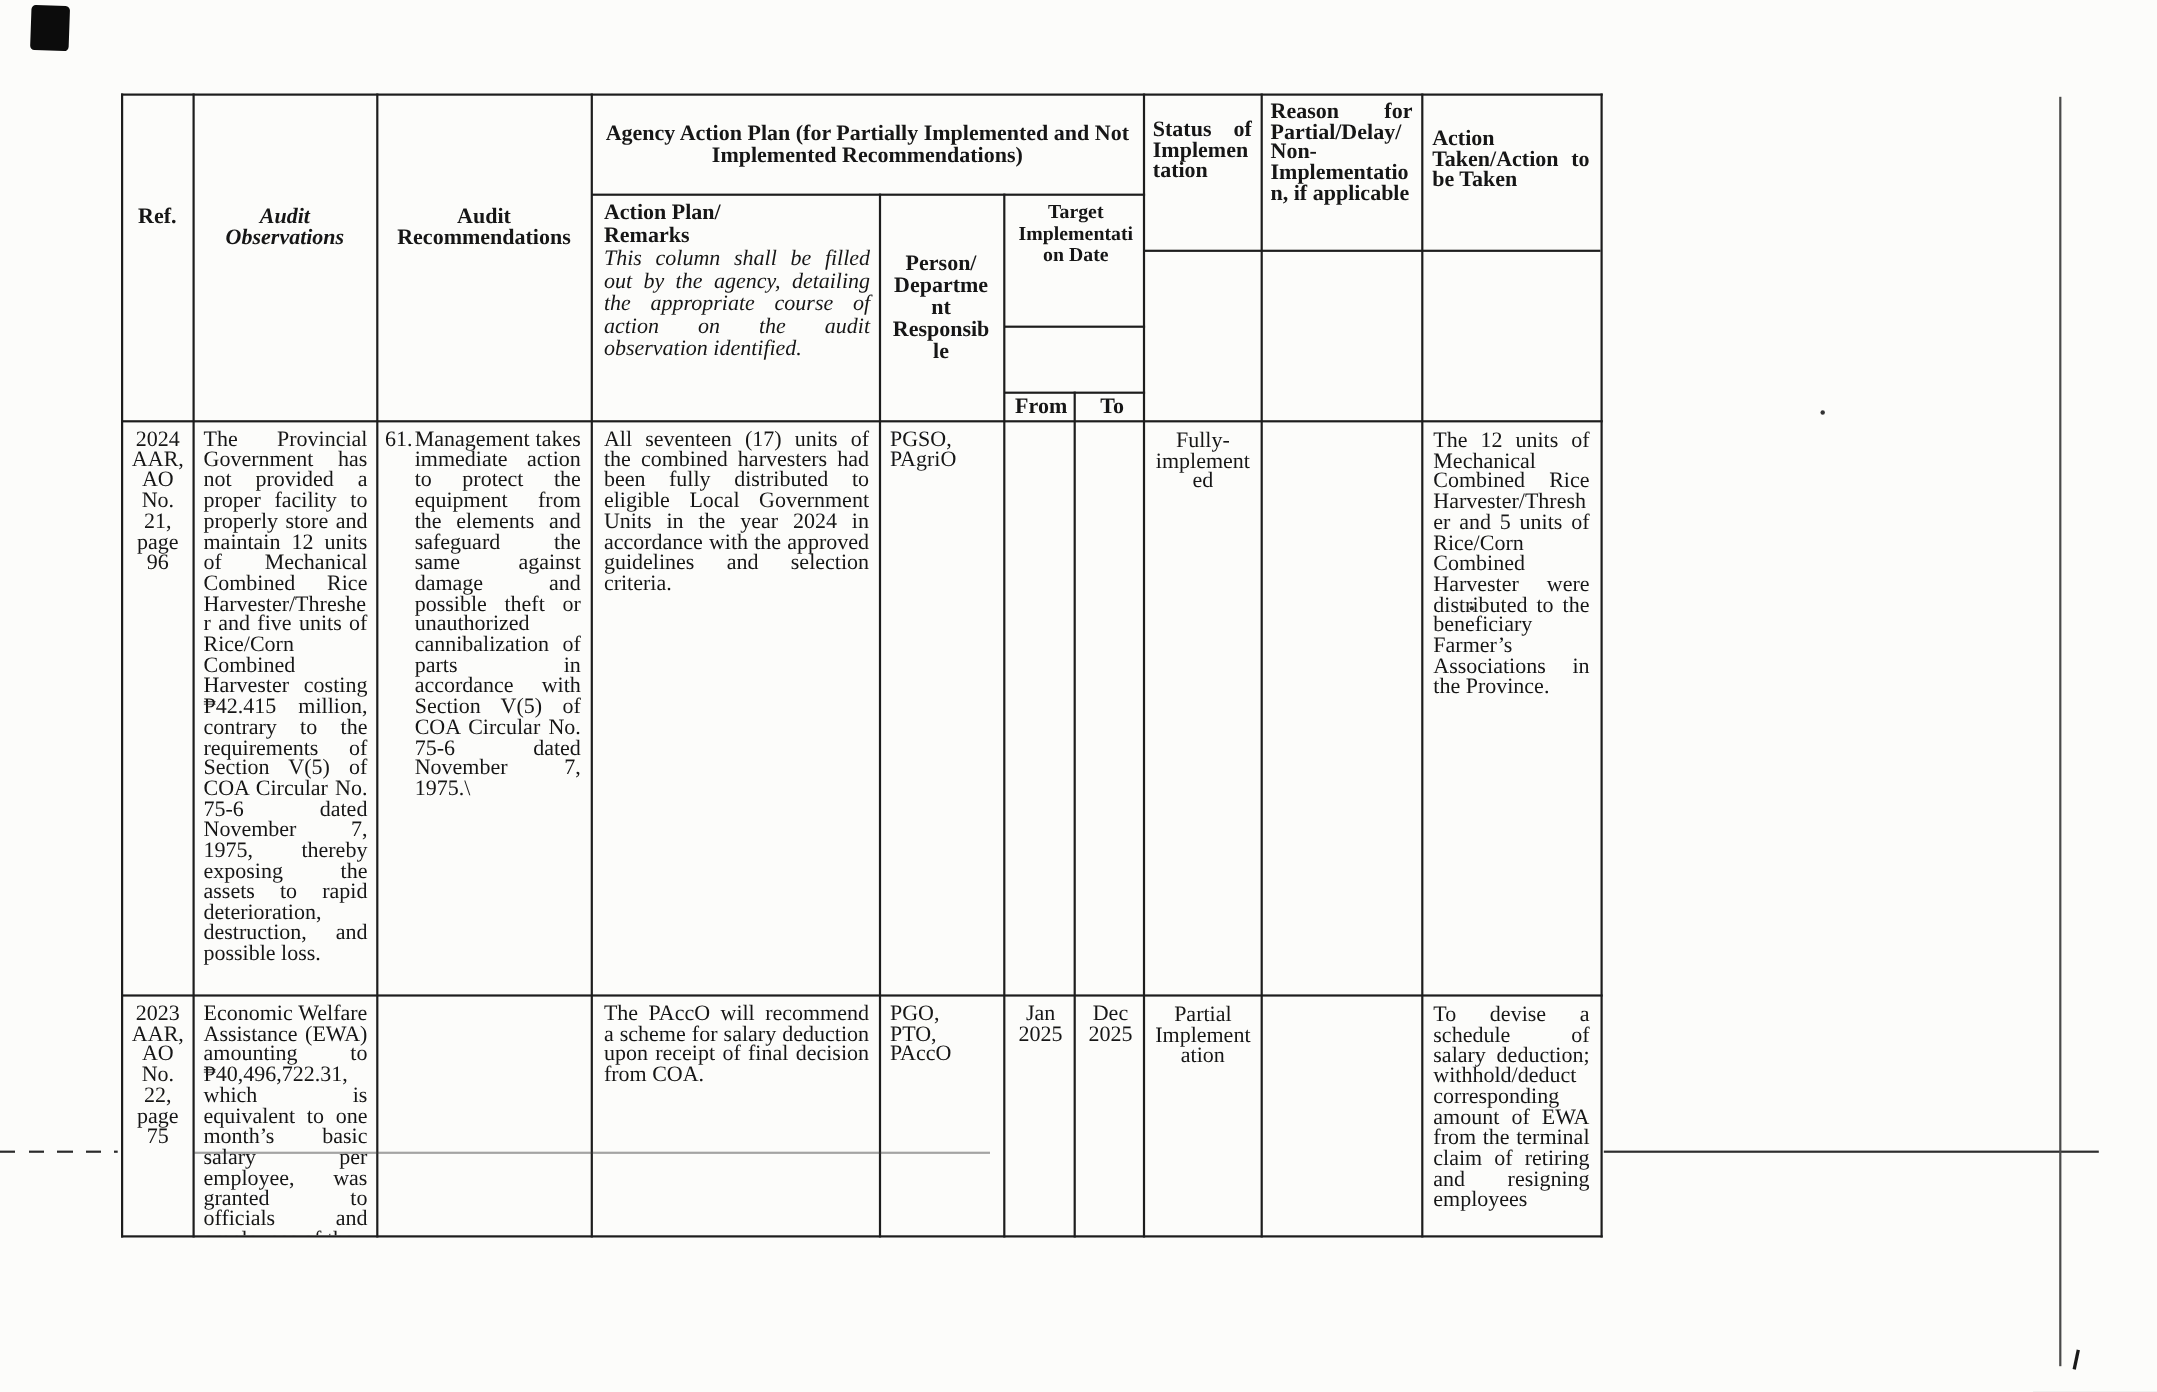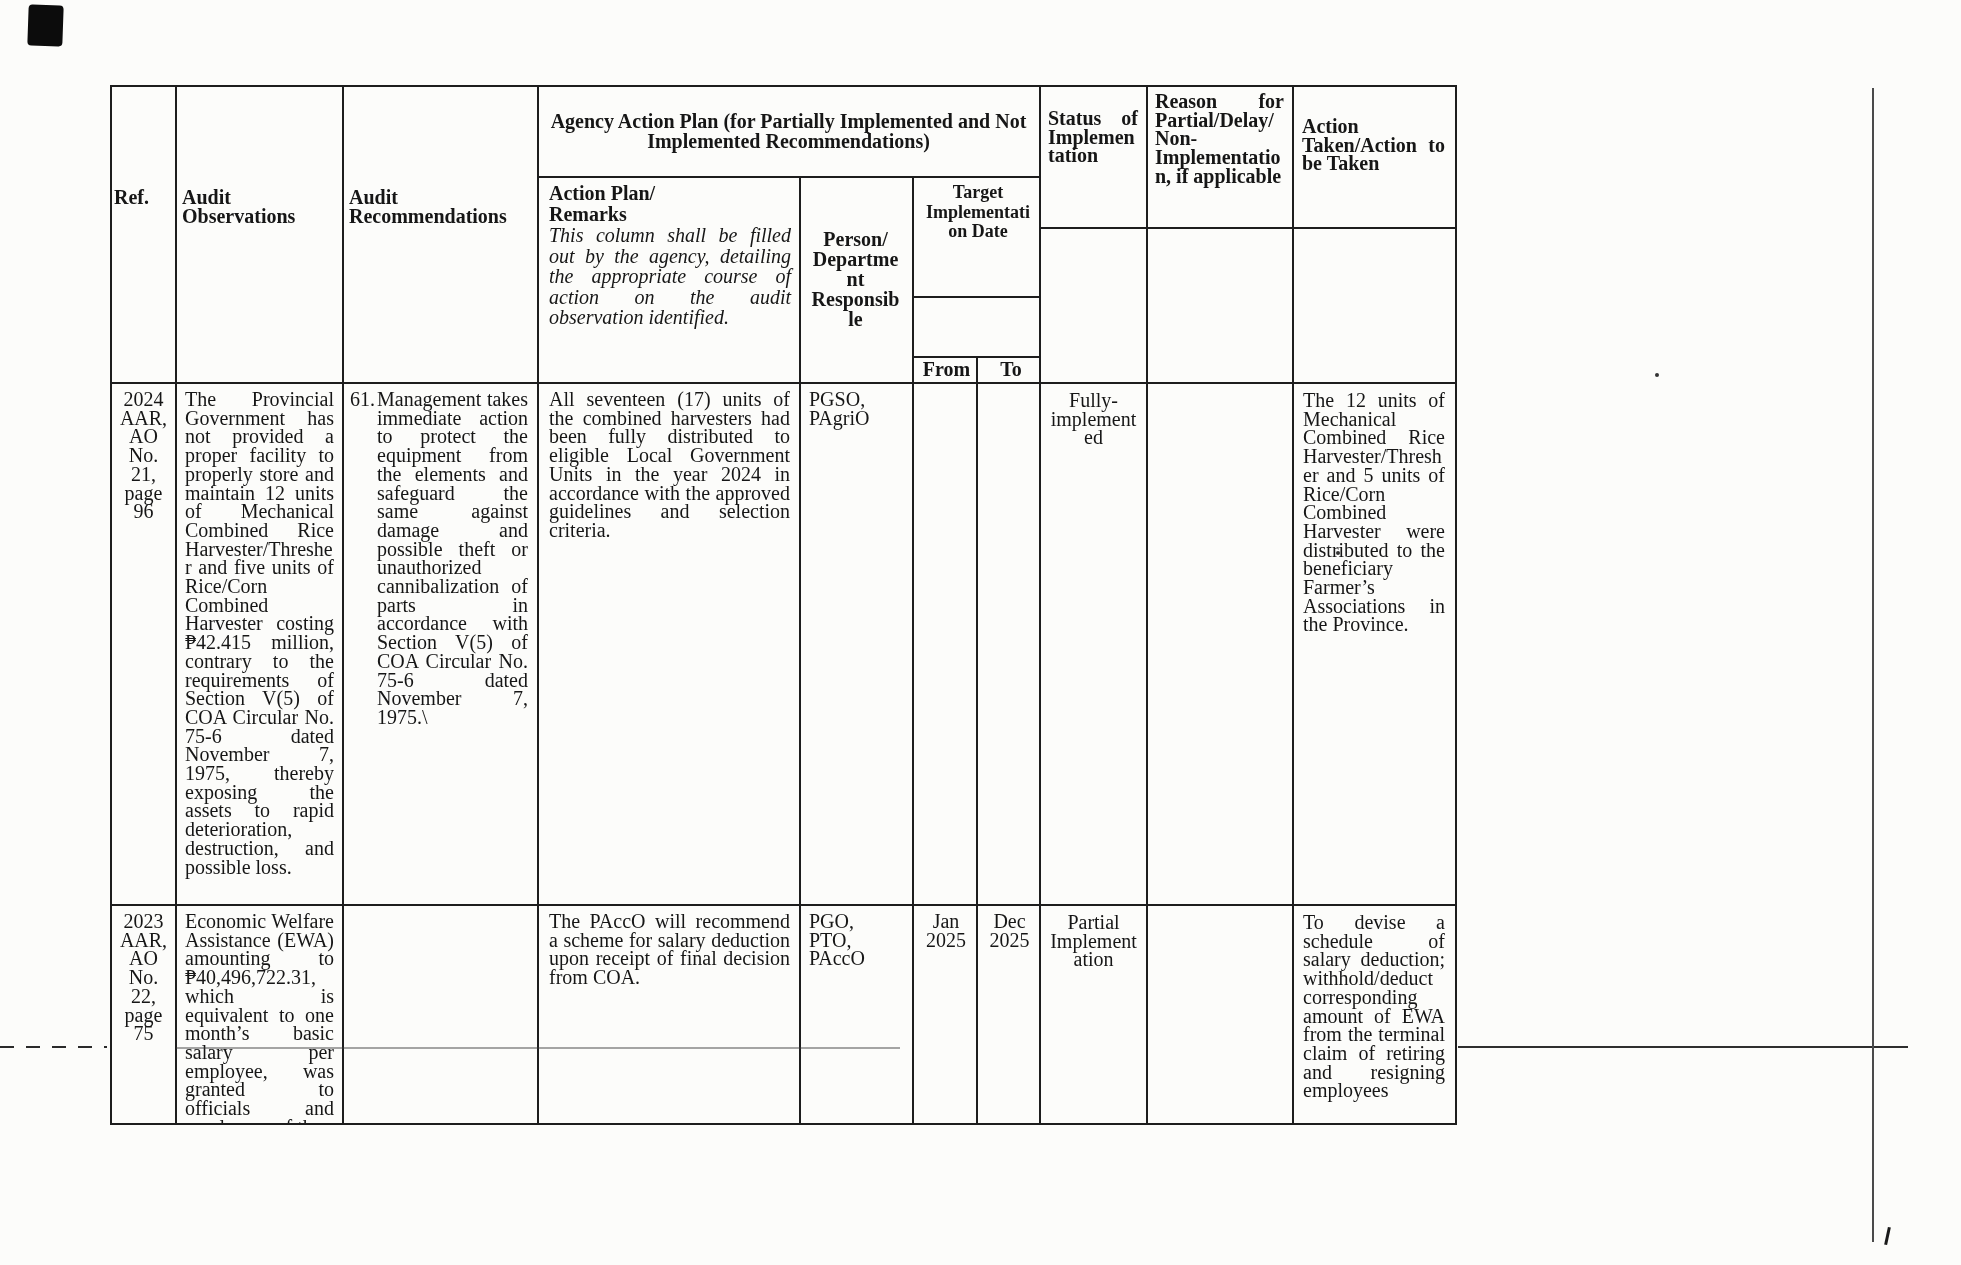--- a/index.html
+++ b/index.html
@@ -11,21 +11,21 @@
     font-family:"Liberation Serif","DejaVu Serif",serif;
     color:#161616;
   }
   .hline,.vline{position:absolute;background:#1d1d1d;}
   .cell{
     position:absolute;box-sizing:border-box;overflow:hidden;
     font-size:20px;line-height:18.7px;
     text-align:justify;overflow-wrap:break-word;
   }
   .bold{font-weight:bold;}
-  .center{text-align:left;}
+  .center{text-align:center;}
   .left{text-align:center;}
   .pre{white-space:pre-line;}
   .ital{font-style:italic;}
   .recwrap{position:relative;}
   .recno{position:absolute;left:7px;top:5px;}
   .artifact{position:absolute;}
 </style>
 </head>
 <body>
 
@@ -50,21 +50,21 @@
     <div class="vline" style="left:912px;top:176px;width:2px;height:949px;"></div>
     <div class="vline" style="left:976px;top:356px;width:2px;height:769px;"></div>
     <div class="vline" style="left:1039px;top:85px;width:2px;height:1040px;"></div>
     <div class="vline" style="left:1146px;top:85px;width:2px;height:1040px;"></div>
     <div class="vline" style="left:1292px;top:85px;width:2px;height:1040px;"></div>
     <div class="vline" style="left:1455px;top:85px;width:2px;height:1040px;"></div>
   </div>
 
   <div class="cell bold center" style="left:110px;top:85px;width:66px;height:297px;padding:103px 4px 0;">Ref.</div>
 
-  <div class="cell bold center" style="left:176px;top:85px;width:166px;height:297px;padding:103px 6px 0;">Audit Observations</div>
+  <div class="cell bold center" style="left:176px;top:85px;width:166px;height:297px;padding:103px 6px 0;font-style:italic;">Audit Observations</div>
 
   <div class="cell bold center" style="left:343px;top:85px;width:194px;height:297px;padding:103px 6px 0;">Audit Recommendations</div>
 
   <div class="cell bold left" style="left:538px;top:85px;width:502px;height:91px;padding:26px 12px 0 11px;line-height:20px;">Agency Action Plan (for Partially Implemented and Not Implemented Recommendations)</div>
 
   <div class="cell bold" style="left:1040px;top:85px;width:106px;height:142px;padding:24px 8px 0;">Status of Implementation</div>
 
   <div class="cell bold" style="left:1147px;top:85px;width:145px;height:142px;padding:7px 8px 0;">Reason for Partial/Delay/Non-Implementation, if applicable</div>
 
   <div class="cell bold" style="left:1293px;top:85px;width:161px;height:142px;padding:32px 9px 0;">Action Taken/Action to be Taken</div>

